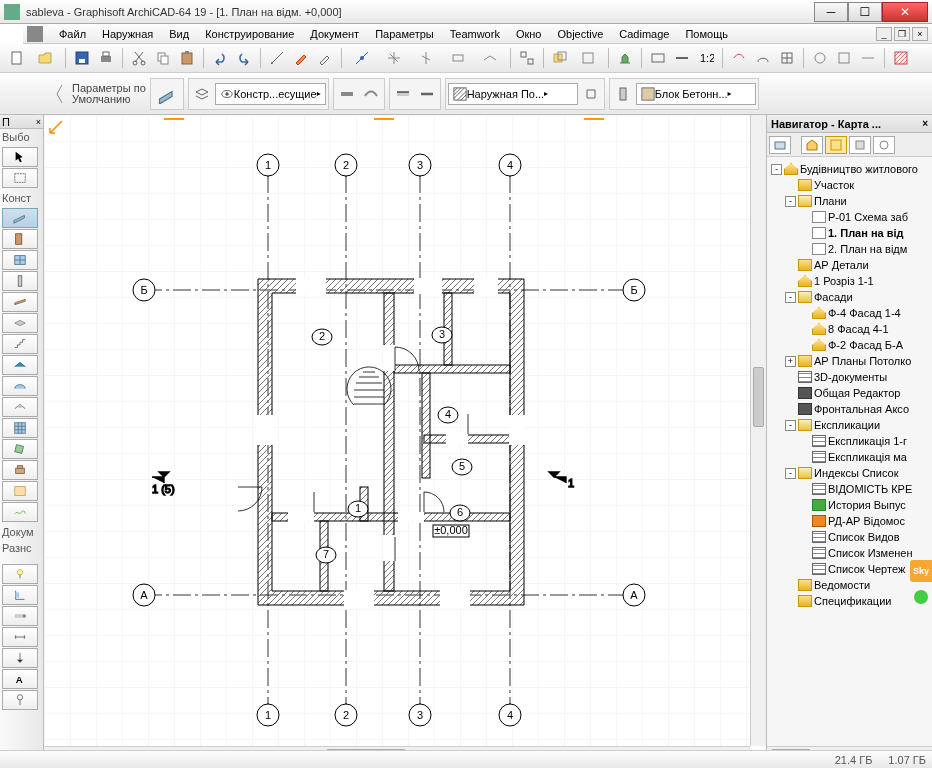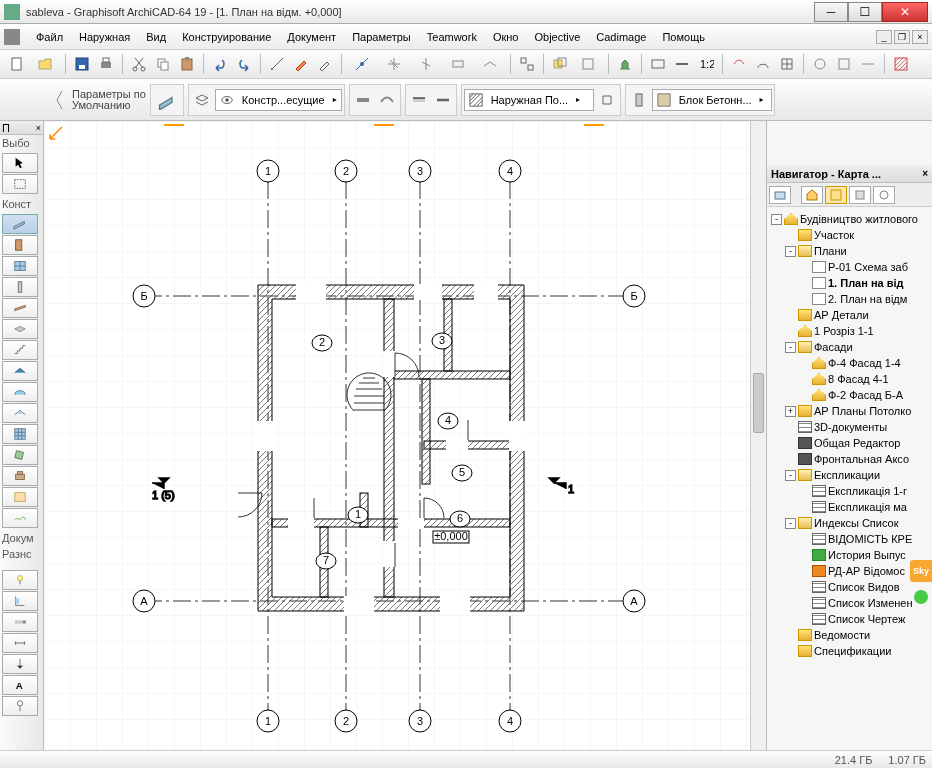--- a/index.html
+++ b/index.html
@@ -7,37 +7,37 @@
   
   
   .titlebar { height: 24px; background: linear-gradient(#fff, #e8e8e8); display: flex; align-items: center; padding: 0 4px; border-bottom: 1px solid #aaa; }
   .titlebar .app-icon { width: 16px; height: 16px; background: #6a8; margin-right: 6px; }
   .titlebar .title { flex: 1; color: #333; }
   .win-buttons { display: flex; gap: 0; }
   .win-btn { width: 34px; height: 20px; border: 1px solid #888; background: linear-gradient(#f8f8f8, #ddd); display: flex; align-items: center; justify-content: center; font-size: 12px; }
   .win-btn.close { background: linear-gradient(#f66, #c33); color: #fff; border-color: #a22; width: 46px; }
   
   
-  .menubar { height: 26px; background: linear-gradient(#fdfdfd, #ececec); display: flex; align-items: center; padding: 0 4px; border-bottom: 1px solid #ccc; }
+  .menubar { height: 20px; background: linear-gradient(#fdfdfd, #ececec); display: flex; align-items: center; padding: 0 4px; border-bottom: 1px solid #ccc; margin-left: 23px; }
   .menubar .sys-icon { width: 16px; height: 16px; margin-right: 8px; background: #888; }
   .menubar .menu-item { padding: 3px 8px; cursor: default; }
   .menubar .win-controls { margin-left: auto; display: flex; gap: 2px; }
   .menubar .win-controls span { width: 16px; height: 14px; border: 1px solid #aaa; background: #eee; font-size: 9px; line-height: 12px; text-align: center; }
   
   
   .toolbar { height: 29px; background: linear-gradient(#fdfdfd, #e8e8e8); display: flex; align-items: center; padding: 2px 6px; border-bottom: 1px solid #ccc; gap: 2px; }
   .tb-btn { width: 22px; height: 22px; display: flex; align-items: center; justify-content: center; border: 1px solid transparent; }
   .tb-btn.wide { width: 30px; }
   .tb-sep { width: 1px; height: 20px; background: #bbb; margin: 0 3px; }
   .tb-icon { width: 16px; height: 16px; }
   
   
   .optbar { height: 42px; background: linear-gradient(#fdfdfd, #e8e8e8); display: flex; align-items: center; padding: 2px 6px; border-bottom: 1px solid #bbb; gap: 4px; }
   .opt-group { display: flex; align-items: center; gap: 2px; border: 1px solid #ccc; padding: 2px; background: #f4f4f4; height: 32px; }
-  .opt-drop { display: flex; align-items: center; border: 1px solid #aaa; background: #fff; height: 22px; padding: 0 4px; gap: 8px; font-size: 10px; }
+  .opt-drop { display: flex; align-items: center; border: 1px solid #aaa; background: #fff; height: 22px; padding: 0 4px; gap: 0; font-size: 10px; }
   .opt-drop .arrow { font-size: 8px; }
   .opt-label { font-size: 10px; color: #444; line-height: 11px; }
   
   
   .main { display: flex; height: calc(768px - 28px - 22px - 29px - 42px); }
   
   
   .sidebar-left { width: 44px; background: linear-gradient(90deg,#fafafa,#e8e8e8); border-right: 1px solid #bbb; display: flex; flex-direction: column; }
   .palette-header { height: 14px; background: linear-gradient(#eee,#ddd); border-bottom: 1px solid #bbb; font-size: 9px; padding-left: 2px; display: flex; align-items: center; justify-content: space-between; }
   .palette-header .x { font-size: 9px; padding-right: 2px; cursor: default; }
@@ -50,21 +50,21 @@
   .canvas-area { flex: 1; position: relative; background: #fff; overflow: hidden; }
   .canvas-svg { position: absolute; top: 0; left: 0; }
   .scroll-v { position: absolute; right: 0; top: 0; bottom: 16px; width: 16px; background: #f0f0f0; border-left: 1px solid #ccc; }
   .scroll-v .thumb { position: absolute; left: 2px; right: 2px; top: 40%; height: 60px; background: #ccc; border: 1px solid #aaa; border-radius: 2px; }
   .scroll-h { position: absolute; left: 0; right: 16px; bottom: 0; height: 16px; background: #f0f0f0; border-top: 1px solid #ccc; }
   .scroll-h .thumb { position: absolute; top: 2px; bottom: 2px; left: 40%; width: 80px; background: #ccc; border: 1px solid #aaa; border-radius: 2px; }
   .origin-badge { position: absolute; left: 4px; top: 4px; width: 16px; height: 16px; }
   
   
   .sidebar-right { width: 166px; background: #f6f6f6; border-left: 1px solid #bbb; display: flex; flex-direction: column; }
-  .nav-header { height: 18px; background: linear-gradient(#eee,#ddd); border-bottom: 1px solid #bbb; display: flex; align-items: center; padding: 0 4px; font-size: 10px; font-weight: bold; margin-top: 44px; }
+  .nav-header { height: 18px; background: linear-gradient(#eee,#ddd); border-bottom: 1px solid #bbb; display: flex; align-items: center; padding: 0 4px; font-size: 10px; font-weight: bold; }
   .nav-header .x { margin-left: auto; font-size: 10px; cursor: default; }
   .nav-tabs { height: 24px; display: flex; align-items: center; gap: 2px; padding: 2px; border-bottom: 1px solid #ccc; background: #eee; }
   .nav-tab { width: 22px; height: 18px; border: 1px solid #aaa; background: #fff; display: flex; align-items: center; justify-content: center; }
   .nav-tab.active { background: #ffe8a8; border-color: #c90; }
   .tree { flex: 1; overflow: auto; padding: 4px 2px; font-size: 11px; }
   .tree-row { display: flex; align-items: center; height: 16px; white-space: nowrap; gap: 2px; }
   .tree-row .toggle { width: 11px; height: 11px; border: 1px solid #888; font-size: 9px; line-height: 9px; text-align: center; background: #fff; }
   .tree-row .spacer { display: inline-block; }
   .tree-row .ticon { width: 14px; height: 12px; display: inline-block; }
   .tree-row.bold { font-weight: bold; }

